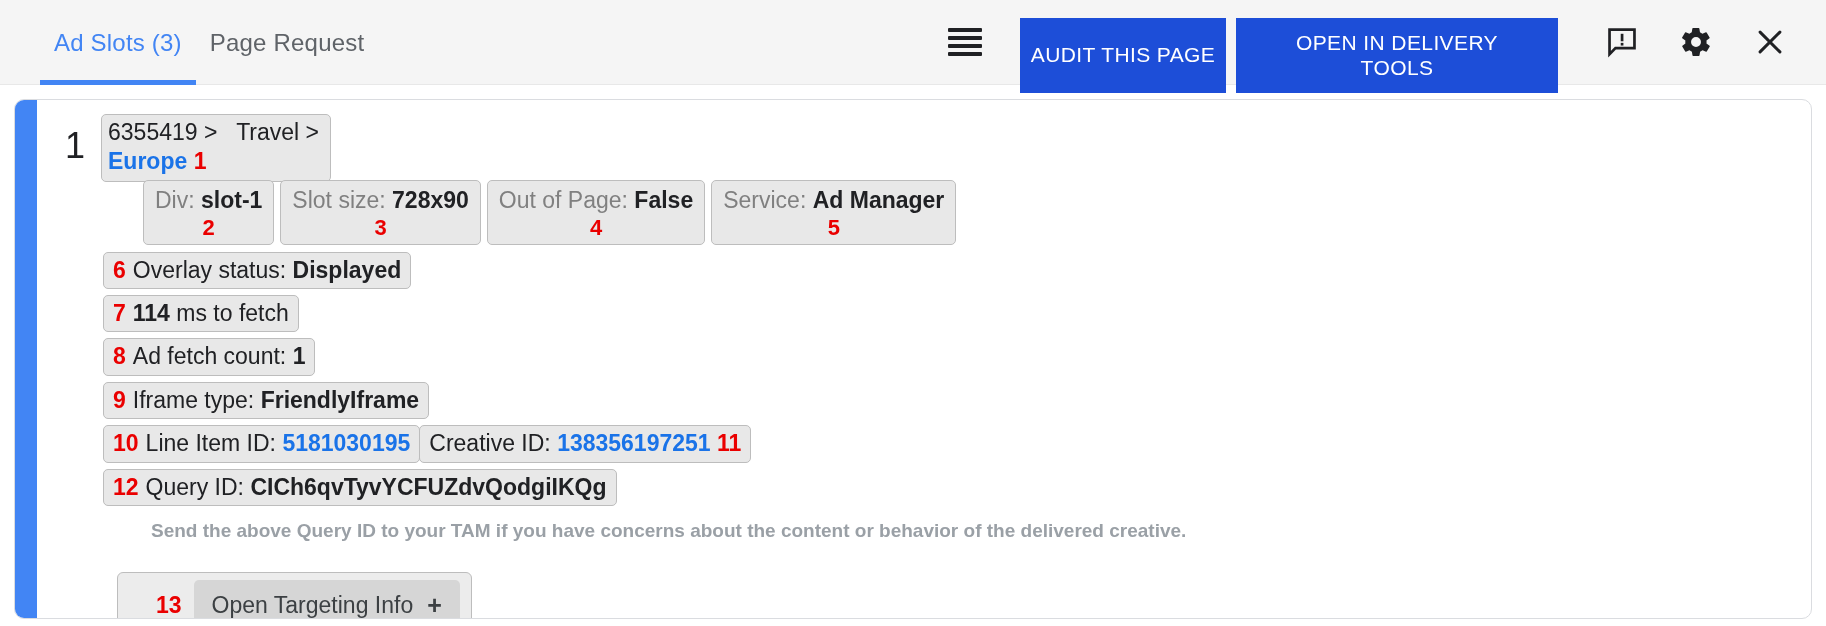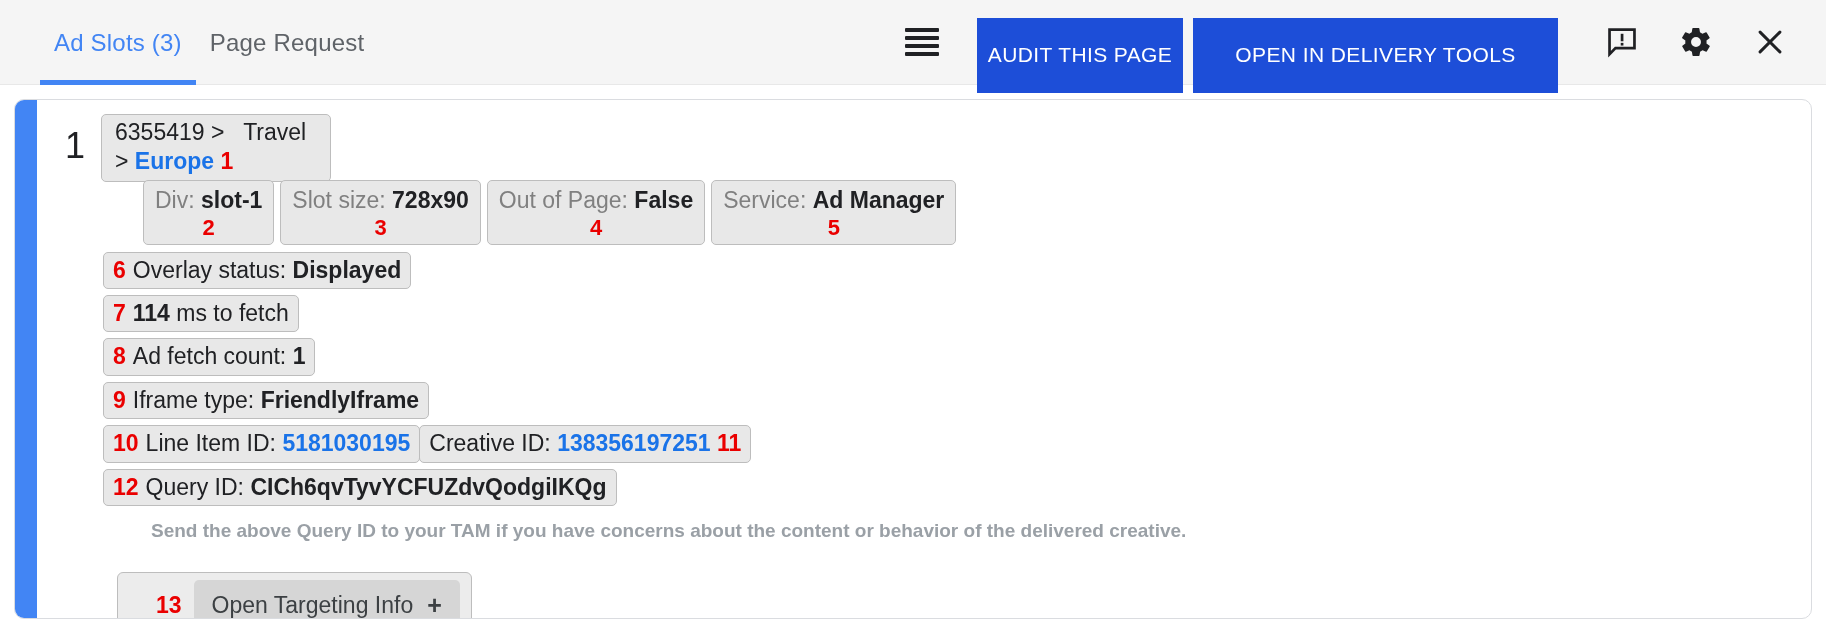--- a/index.html
+++ b/index.html
@@ -69,21 +69,21 @@
     text-align: center;
     cursor: pointer;
     display: flex;
     align-items: center;
     justify-content: center;
     height: 75px;
     align-self: flex-start;
     margin-top: 18px;
   }
   .btn-audit { width: 206px; }
-  .btn-delivery { width: 365px; margin-left: 10px; padding: 0 28px; }
+  .btn-delivery { width: 322px; margin-left: 10px; padding: 0 28px; }
 
   .iconbar {
     display: flex; align-items: center;
     gap: 38px;
     padding: 0 38px 0 46px;
     align-self: center;
   }
   .icon-btn {
     width: 36px; height: 36px;
     display: flex; align-items: center; justify-content: center;
@@ -137,21 +137,21 @@
     line-height: 1.28;
     vertical-align: top;
   }
   .chip b { color: #202124; font-weight: bold; }
   .chip .blue { color: #1a73e8; font-weight: bold; }
   .num { color: #ea0000; font-weight: bold; }
   .num-lead { color: #ea0000; font-weight: bold; margin-right: 7px; }
 
   .breadcrumb-chip {
     max-width: 230px;
-    padding: 3px 10px 4px 13px;
+    padding: 3px 10px 4px 6px;
     color: #202124;
   }
   .breadcrumb-chip .crumb-last { color: #1a73e8; font-weight: bold; }
 
   .chip-row {
     padding-left: 106px;
     margin-top: -2px;
     display: flex;
     align-items: flex-start;
     gap: 6px;

